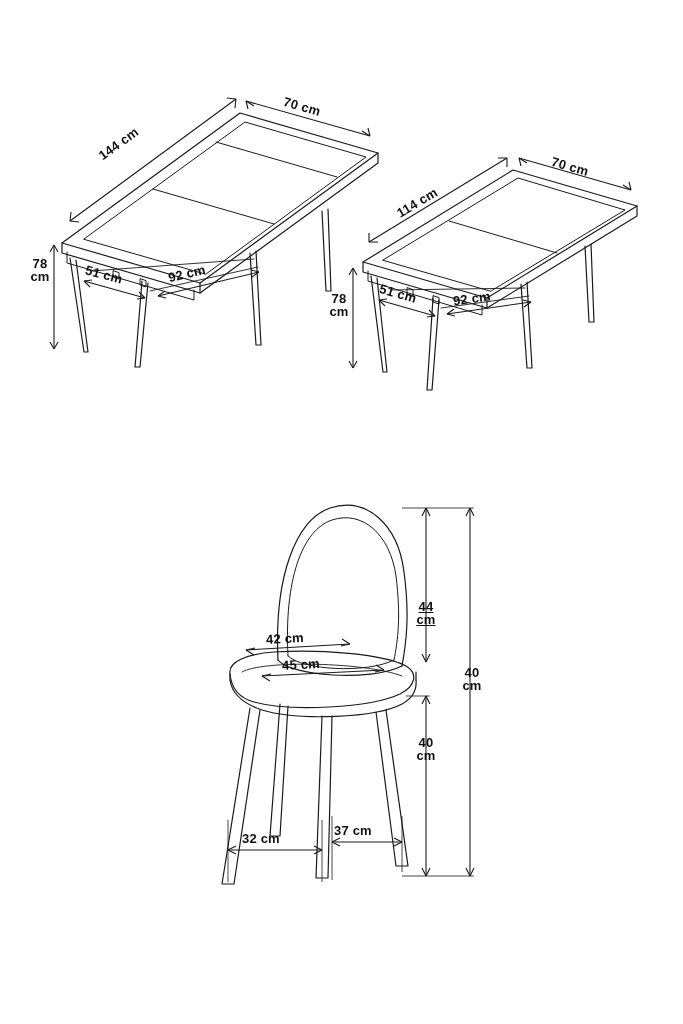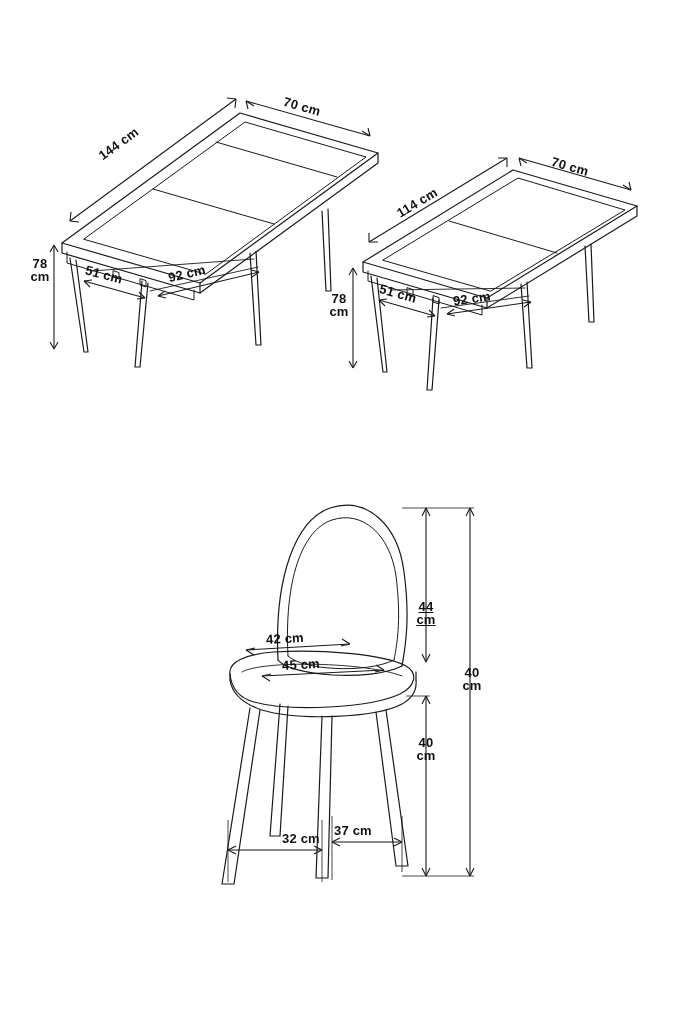--- a/index.html
+++ b/index.html
@@ -228,17 +228,17 @@
     </svg>
 
     <div class="lbl stack" style="left:240px; top:120px; width:32px;text-decoration:underline;">44
 cm</div>
     <div class="lbl stack" style="left:286px; top:186px; width:32px;">40
 cm</div>
     <div class="lbl stack" style="left:240px; top:256px; width:32px;">40
 cm</div>
     <div class="lbl" style="left:96px; top:152px; transform:rotate(-3deg);">42 cm</div>
     <div class="lbl" style="left:112px; top:178px; transform:rotate(-3deg);">45 cm</div>
-    <div class="lbl" style="left:72px; top:352px;padding-left:40px;">32 cm</div>
+    <div class="lbl" style="left:72px; top:352px;">32 cm</div>
     <div class="lbl" style="left:164px; top:344px;">37 cm</div>
   </div>
 
 </div>
 
 </body></html>

